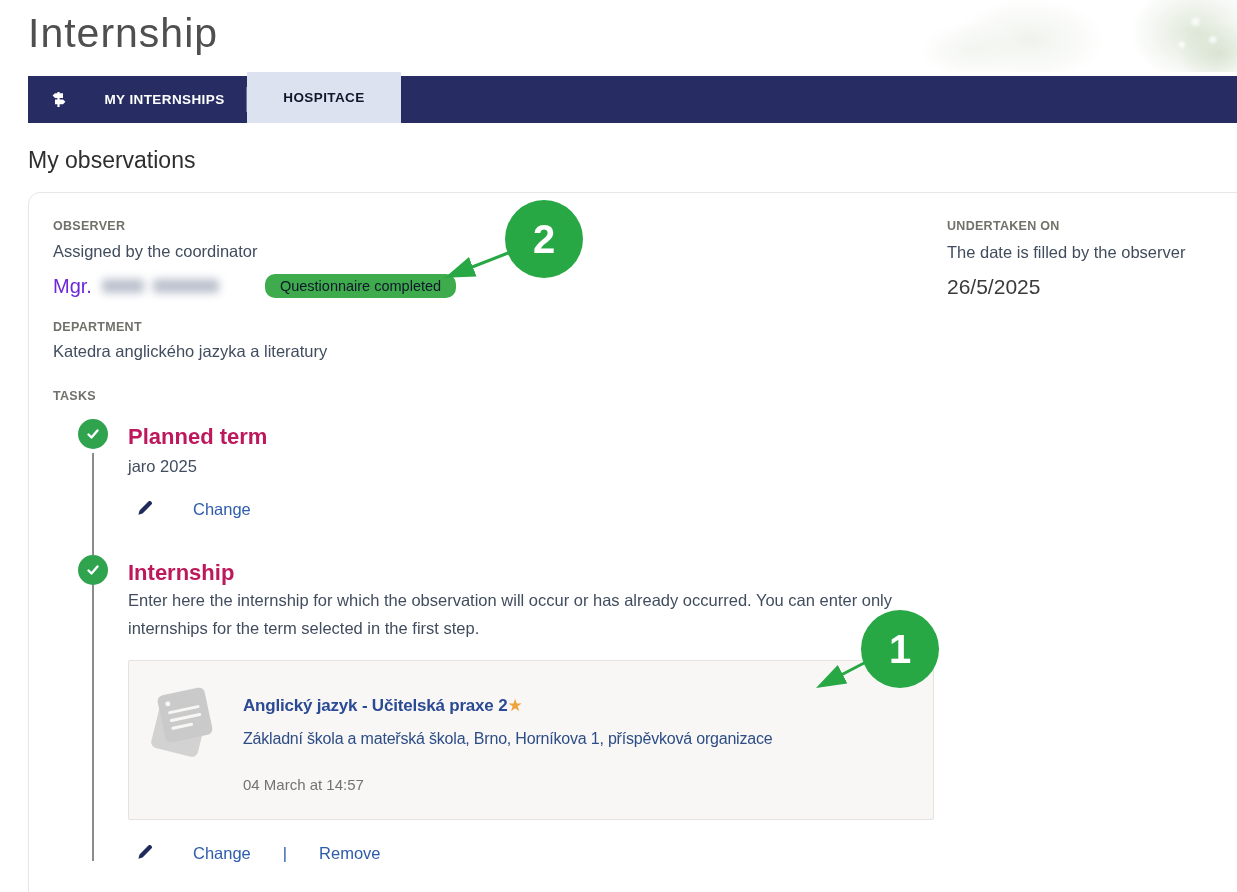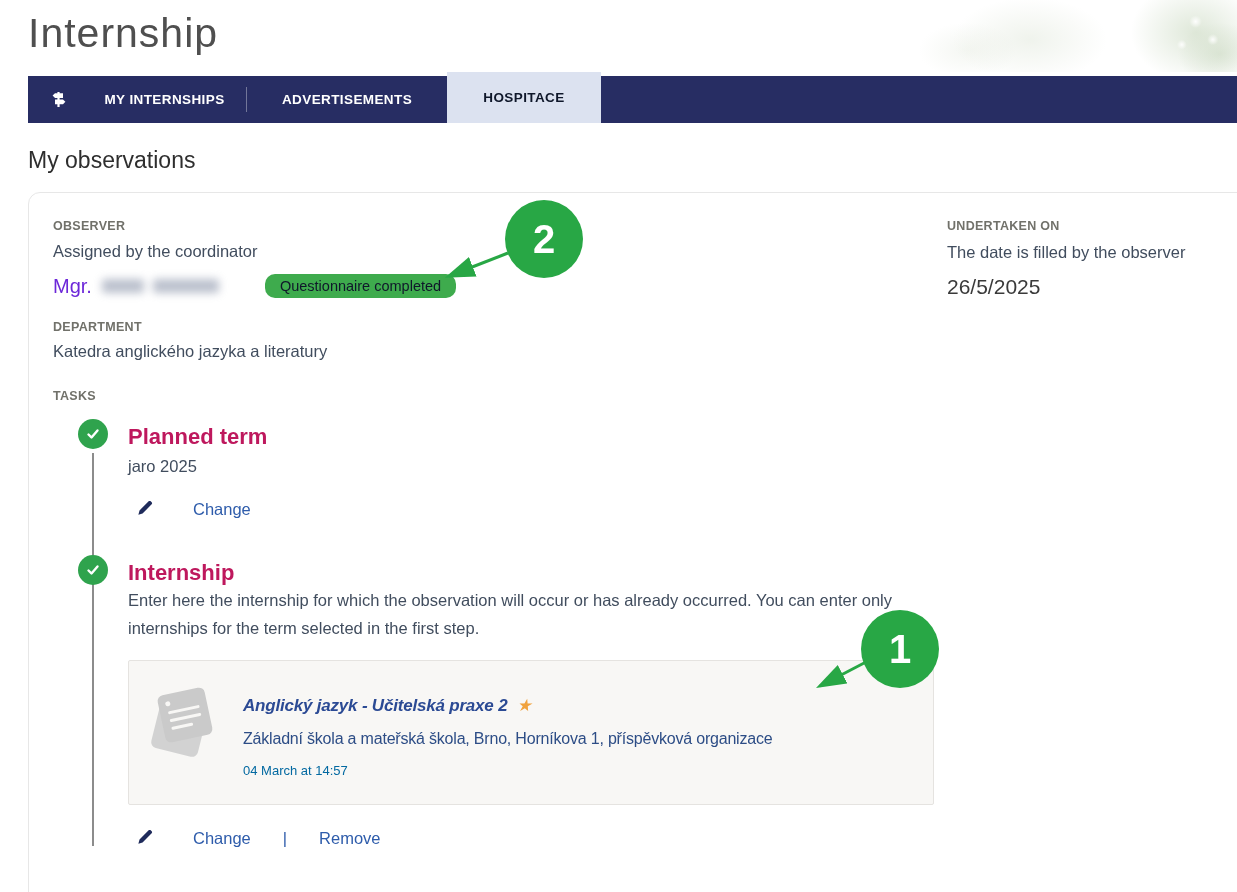--- a/index.html
+++ b/index.html
@@ -82,25 +82,25 @@
   .notes-icon { position:relative; width:62px; height:78px; flex:0 0 62px; margin-right:28px; }
   .notes-icon .sheet { position:absolute; width:48px; height:48px; border-radius:6px; background:#cacaca; }
   .notes-icon .sheet.back { left:2px; top:18px; transform:rotate(14deg); background:#d2d2d2; }
   .notes-icon .sheet.front { left:8px; top:4px; transform:rotate(-12deg); }
   .notes-icon .dot { position:absolute; width:5px; height:5px; border-radius:50%; background:#f8f7f5; left:7px; top:7px; }
   .notes-icon .ln { position:absolute; height:3px; border-radius:2px; background:#f8f7f5; left:8px; }
   .notes-icon .ln1 { top:17px; width:32px; }
   .notes-icon .ln2 { top:25px; width:32px; }
   .notes-icon .ln3 { top:33px; width:22px; }
   .internship-info { padding-top:8px; }
-  .internship-title-row { display:flex; align-items:center; gap:9px;font-style:italic; }
+  .internship-title-row { display:flex; align-items:center; gap:0; }
   .internship-title { font-size:17px; font-weight:bold; color:#2b4a94; letter-spacing:-.2px; }
   .star-icon { color:#f0a23d; font-size:17px; }
   .internship-org { font-size:16px; color:#2d4d86; margin-top:14px; letter-spacing:-.2px; }
-  .internship-time { font-size:13px; color:#0369a1; margin-top:15px; }
+  .internship-time { font-size:15px; color:#737373; margin-top:28px; }
 
   
   .annot-circle { position:absolute; width:78px; height:78px; border-radius:50%; background:#28a745;
                   color:#fff; font-size:40px; font-weight:bold; display:flex; align-items:center;
                   justify-content:center; z-index:6; }
   .annot-1 { left:861px; top:610px; }
   .annot-2 { left:505px; top:200px; }
   .arrows-overlay { position:absolute; inset:0; width:100%; height:100%; pointer-events:none; z-index:5; }
 </style>
 </head>
@@ -117,23 +117,20 @@
       <span class="nav-icon">
         <svg width="19" height="19" viewBox="0 0 19 19">
           <rect x="8.4" y="2" width="2.2" height="15" fill="#ffffff"></rect>
           <polygon points="14,3.2 6,3.2 3.6,5.6 6,8 14,8" fill="#ffffff"></polygon>
           <polygon points="6,9.4 14,9.4 16.4,11.8 14,14.2 6,14.2" fill="#ffffff"></polygon>
         </svg>
       </span>
       <span>MY INTERNSHIPS</span>
     </div>
     <div class="nav-divider"></div>
-    <div class="nav-item second">
-      <span>ADVERTISEMENTS</span>
-    </div>
     <div class="nav-item active">
       <span>HOSPITACE</span>
     </div>
   </nav>
 
   <h2 class="section-heading">My observations</h2>
 
   <section class="card">
 
     <div class="col-left">

